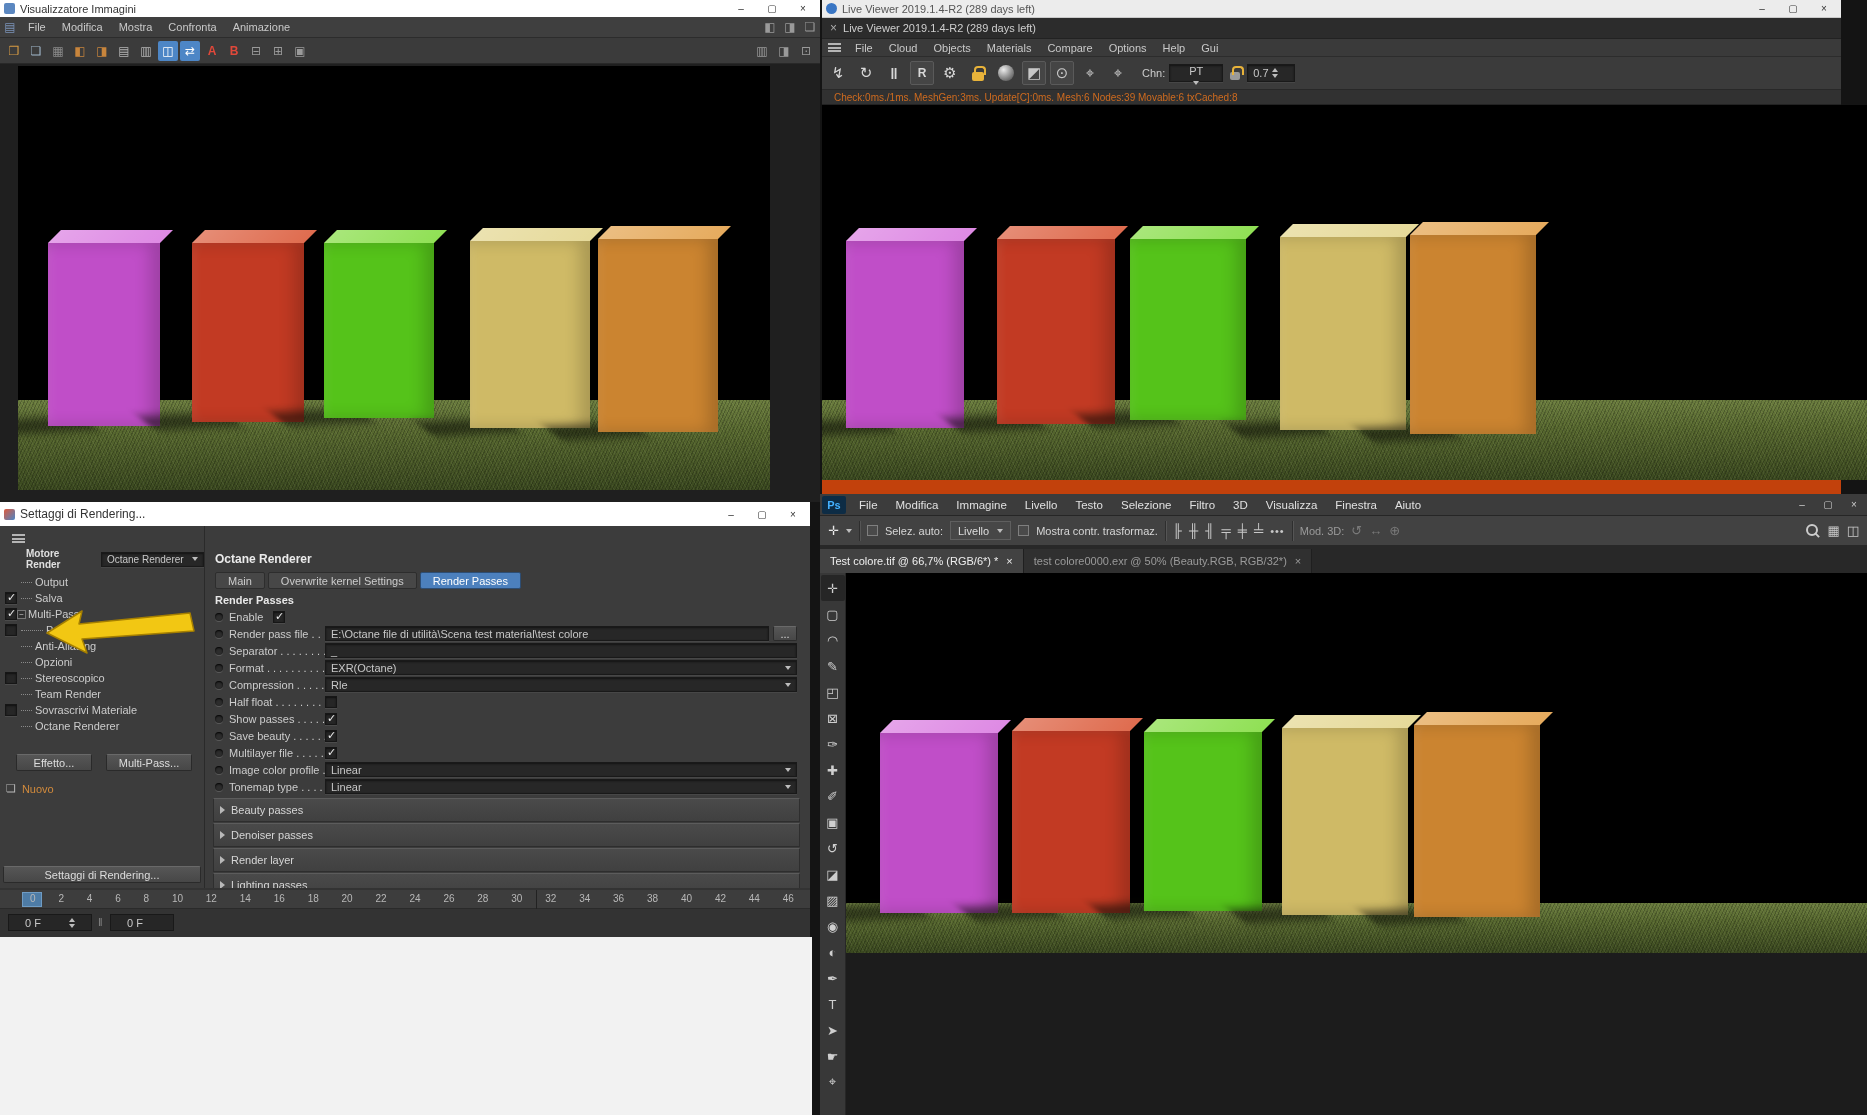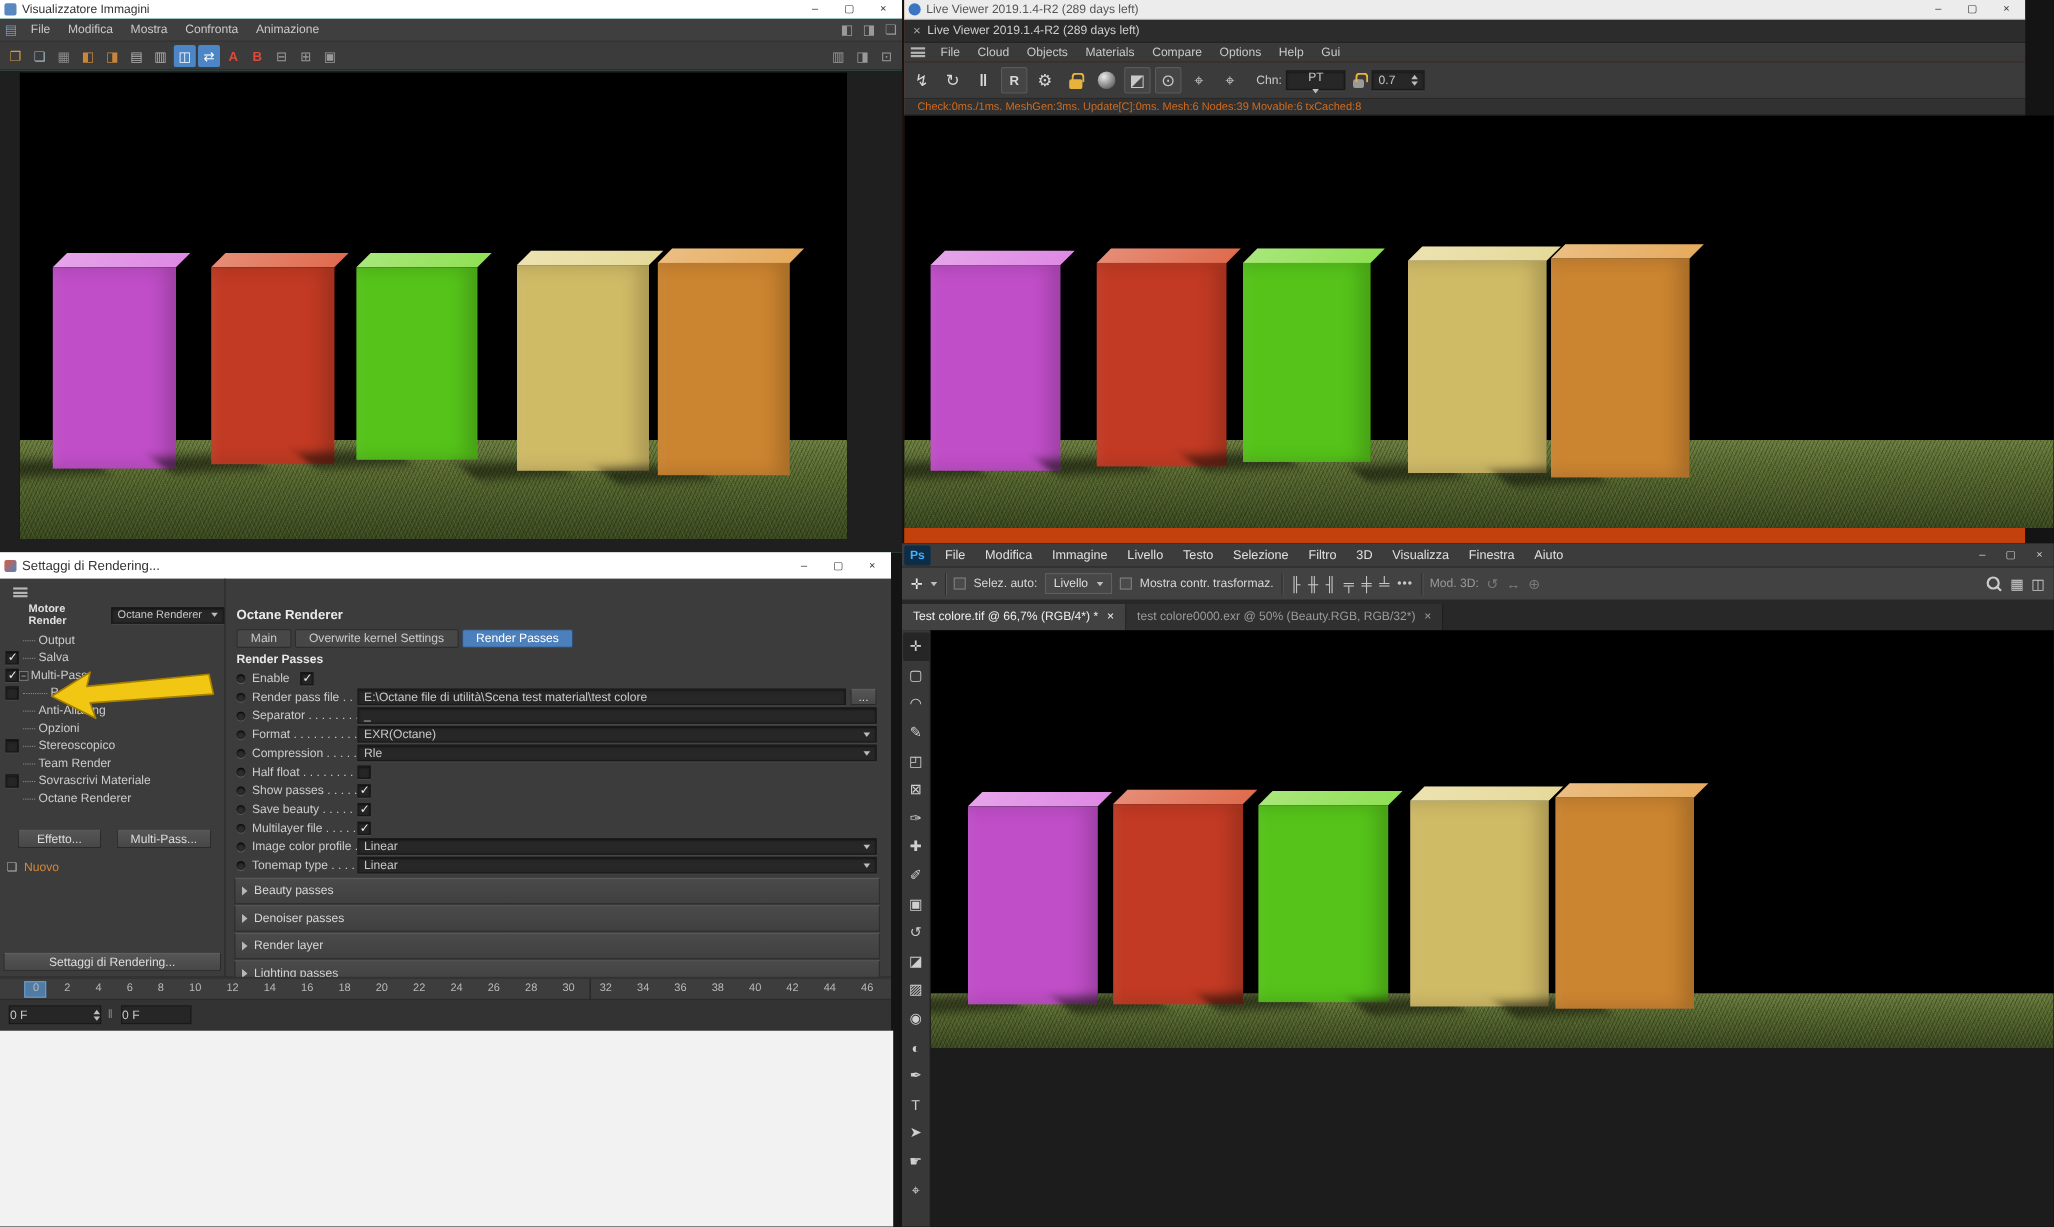--- a/index.html
+++ b/index.html
@@ -66,21 +66,21 @@
   .sphere { width:16px; height:16px; border-radius:50%;
             background:radial-gradient(circle at 35% 30%, #ececec, #9b9b9b 45%, #4f4f4f 90%); }
   .progress { background:linear-gradient(180deg,#a2d65c,#7cb22f); position:relative; }
   .pseg { position:absolute; top:0; bottom:0; width:1px; background:#cde9a0; }
 
   
   .ruler { position:absolute; left:0; right:0; top:2px; height:19px; background:#3d3d3d; border-bottom:1px solid #2a2a2a; }
   .ticks { position:absolute; left:30px; right:16px; top:3px; display:flex; justify-content:space-between;
            font-size:10px; color:#b8b8b8; }
   .tl-field { position:absolute; background:#262626; border:1px solid #191919; color:#c8c8c8; font-size:11px;
-              display:flex; align-items:center; padding:0 0; height:17px; }
+              display:flex; align-items:center; padding:0 16px; height:17px; }
 
   
   .ps-menu { background:#3c3c3c; display:flex; align-items:center; font-size:11.5px; color:#e0e0e0; border-bottom:1px solid #262626; }
   .ps-menu .menu-item { padding:0 9px; }
   .ps-logo { width:24px; height:18px; margin:0 4px 0 2px; background:#0d2c45; color:#44b1ff; font-weight:bold; font-size:11px;
              display:flex; align-items:center; justify-content:center; border-radius:2px; flex:none; }
   .ps-options { background:#424242; display:flex; align-items:center; gap:7px; font-size:11px; color:#d6d6d6;
                 padding:0 8px; border-bottom:1px solid #282828; }
   .ps-sep { width:1px; height:20px; background:#2e2e2e; box-shadow:1px 0 0 #555; flex:none; }
   .ps-cb { width:11px; height:11px; border:1px solid #7f7f7f; background:#4a4a4a; flex:none; }
@@ -225,21 +225,21 @@
       <span class="ticon lv" style="color: rgb(200, 200, 200);">⌖</span>
       <span class="ticon lv" style="color: rgb(200, 200, 200);">⌖</span>
       <span style="color:#ccc;font-size:11px;margin-left:8px;">Chn:</span>
       <span class="fld ddl" style="width:54px;height:18px;flex-direction:column;">
         <span>PT</span>
           <span class="caret"></span>
       </span>
       <span class="ticon lv" style="width:16px;">
           <span class="lockbody" style="width:10px;height:8px;background:#9a9a9a;"></span>
         </span>
-      <span class="fld" style="width:48px;height:18px;justify-content:space-between;">
+      <span class="fld" style="width:48px;height:18px;">
         <span>0.7</span>
         <span class="spincol">
             <span class="caret up"></span>
             <span class="caret"></span>
           </span>
       </span>
     </div>
     <div style="height:15px;background:#313131;display:flex;align-items:center;padding-left:12px;border-bottom:1px solid #222;">
       <span style="font-size:10px;color:#cf6b1f;white-space:nowrap;">Check:0ms./1ms. MeshGen:3ms. Update[C]:0ms. Mesh:6 Nodes:39 Movable:6 txCached:8</span>
     </div>
@@ -562,21 +562,21 @@
       <span style="font-size:13px;color:#7a7a7a;">↔</span>
       <span style="font-size:13px;color:#7a7a7a;">⊕</span>
       <span class="spacer"></span>
       <span class="magnifier"></span>
       <span style="font-size:13px;color:#c8c8c8;">▦</span>
       <span style="font-size:13px;color:#c8c8c8;">◫</span>
     </div>
 
     <div class="ps-tabs" style="height:27px;">
       <span class="ps-tab active">
-        <span>Test colore.tif @ 66,7% (RGB/4*) *</span>
+        <span>Test colore.tif @ 66,7% (RGB/6*) *</span>
         <span>×</span>
       </span>
       <span class="ps-tab">
         <span>test colore0000.exr @ 50% (Beauty.RGB, RGB/32*)</span>
         <span>×</span>
       </span>
     </div>
 
     <div class="ps-tools abs" style="left:0;top:79px;width:26px;height:542px;">
       <span class="ps-tool active">✛</span>

